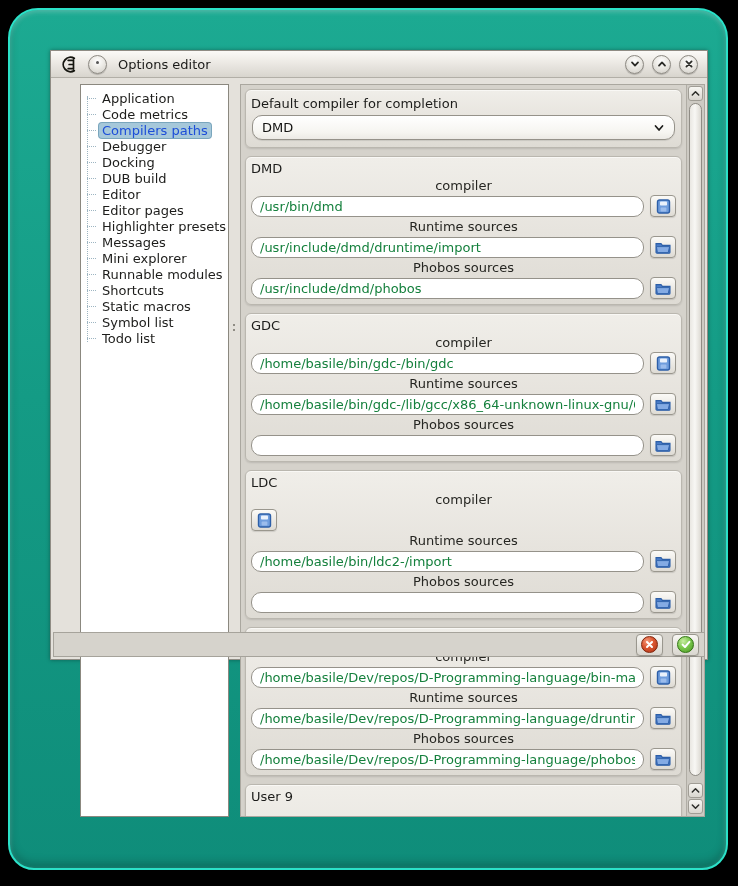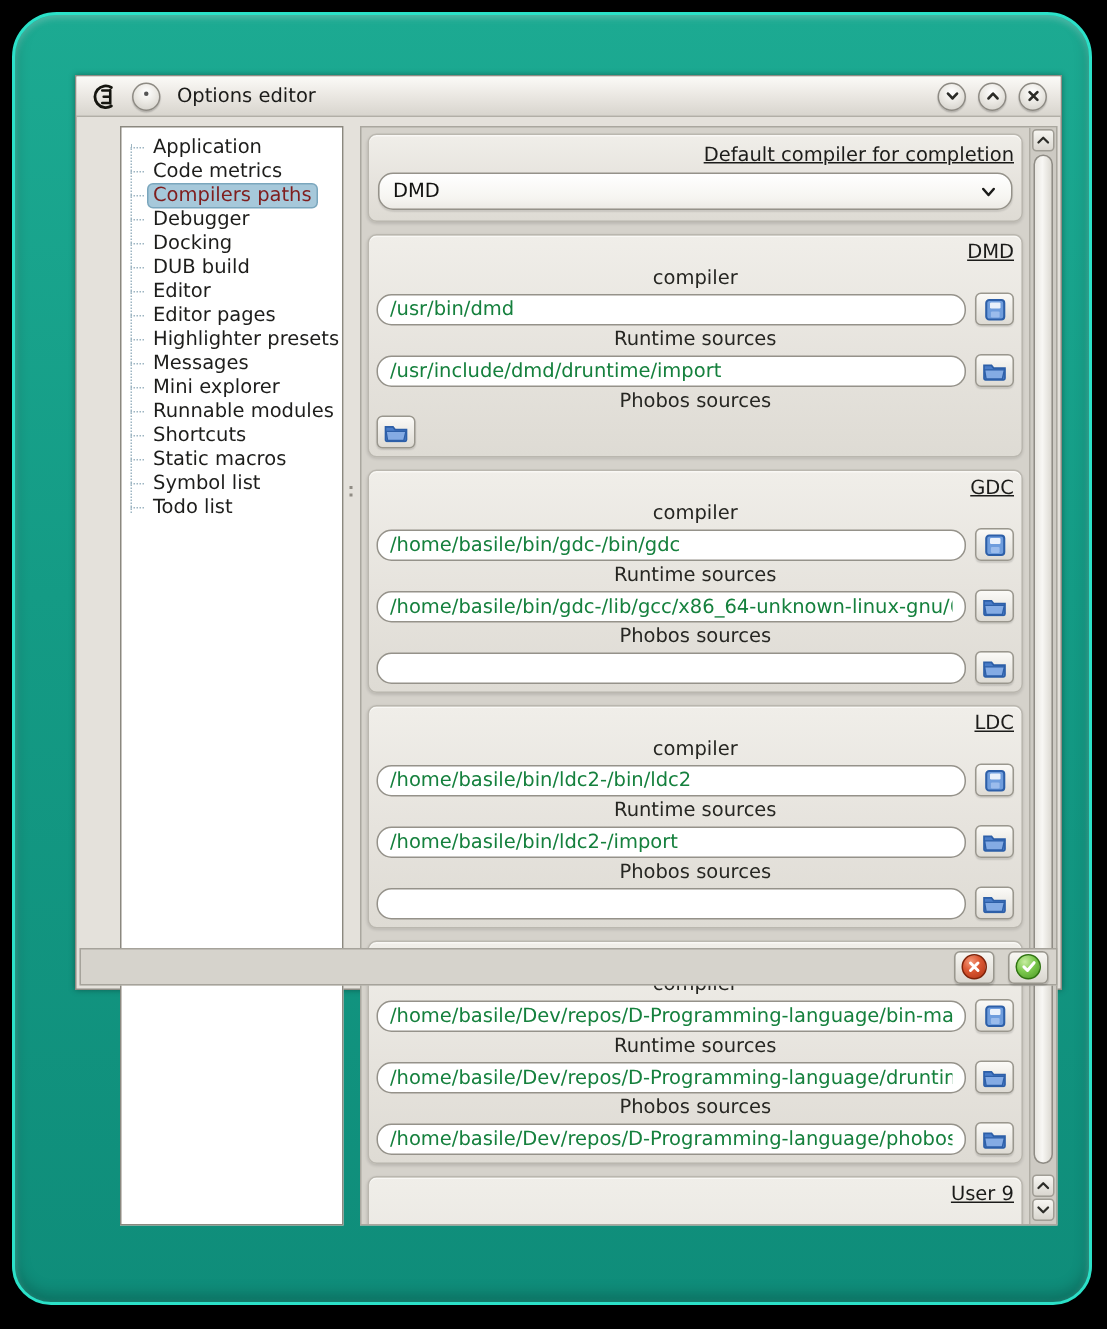--- a/index.html
+++ b/index.html
@@ -60,21 +60,21 @@
   }
   .tree { position:relative; }
   .tree::before {
     content:""; position:absolute; left:3px; top:6px; bottom:4px;
     border-left:1px dotted #9db5c2;
   }
   .tree-item { display:flex; align-items:center; height:16px; }
   .branch { flex:none; width:9px; border-top:1px dotted #9db5c2; margin-right:3px; margin-left:3px; }
   .tree-label { font-size:13px; line-height:15px; color:#1d1d1b; white-space:nowrap; padding:0 3px; border-radius:3px; }
   .tree-item.selected .tree-label {
-    background:#a6c8da; color:#7f1d1d;
+    background:#a6c8da; color:#1d4ed8;
     box-shadow:0 0 0 1px #7aa6bd;
   }
 
   
   .splitter { width:11px; position:relative; }
   .splitter .grip {
     position:absolute; left:4px; top:240px; width:2px; height:2px;
     background:#8f8c84; box-shadow:0 5px 0 #8f8c84;
   }
 
@@ -85,21 +85,21 @@
   }
   .groups { flex:1; padding:4px 3px 0 3px; overflow:hidden; }
 
   .group {
     border:1px solid #bab7af; border-radius:6px;
     background:linear-gradient(180deg,#f0eee9 0%, #e6e3dd 55%, #dedbd4 100%);
     box-shadow: inset 0 1px 0 #f9f8f5, 0 1px 2px rgba(0,0,0,.12);
     margin:0 1px 8px 1px;
     padding:3px 5px 3px 5px;
   }
-  .group-title { text-align:right; font-size:13px; line-height:17px; color:#1c1c1a;text-decoration:underline; }
+  .group-title { text-align:left; font-size:13px; line-height:17px; color:#1c1c1a; }
   .field-label { text-align:center; font-size:13px; line-height:16px; margin:1px 0; color:#262622; }
   .field-row { display:flex; align-items:center; gap:6px; margin-bottom:2px; }
   .field-row input {
     flex:1; height:21px; min-width:0;
     border:1px solid #95928a; border-radius:10px;
     background:#ffffff; padding:0 8px;
     font:13px "DejaVu Sans", sans-serif; color:#15803d;
   }
   .browse-btn {
     flex:none; width:26px; height:22px; border-radius:4px;
@@ -307,20 +307,21 @@
               <input type="text" value="/usr/include/dmd/druntime/import" style="">
               <span class="browse-btn">
                 <svg width="16" height="13" viewBox="0 0 16 13">
                   <path d="M1 2.6 h5 l1.4 1.8 H15 v6.8 a1 1 0 0 1 -1 1 H2 a1 1 0 0 1 -1 -1 z" fill="#4a7cc8" stroke="#2d5fa8" stroke-width="1.1"></path>
                   <path d="M1.4 5.6 H14.6 L13.2 11.6 H2.4 z" fill="#84abe4" stroke="#2d5fa8" stroke-width="0.9"></path>
                 </svg>
               </span>
             </div>
             <div class="field-label">Phobos sources</div>
             <div class="field-row">
+              <input type="text" value="/usr/include/dmd/phobos" style="">
               <span class="browse-btn">
                 <svg width="16" height="13" viewBox="0 0 16 13">
                   <path d="M1 2.6 h5 l1.4 1.8 H15 v6.8 a1 1 0 0 1 -1 1 H2 a1 1 0 0 1 -1 -1 z" fill="#4a7cc8" stroke="#2d5fa8" stroke-width="1.1"></path>
                   <path d="M1.4 5.6 H14.6 L13.2 11.6 H2.4 z" fill="#84abe4" stroke="#2d5fa8" stroke-width="0.9"></path>
                 </svg>
               </span>
             </div>
           </div>
 
           <div class="group">
@@ -355,21 +356,20 @@
                   <path d="M1.4 5.6 H14.6 L13.2 11.6 H2.4 z" fill="#84abe4" stroke="#2d5fa8" stroke-width="0.9"></path>
                 </svg>
               </span>
             </div>
           </div>
 
           <div class="group">
             <div class="group-title">LDC</div>
             <div class="field-label">compiler</div>
             <div class="field-row">
-              <input type="text" value="/home/basile/bin/ldc2-/bin/ldc2" style="">
               <span class="browse-btn">
                 <svg width="15" height="15" viewBox="0 0 15 15">
                   <rect x="1.5" y="1" width="12" height="13" rx="2" fill="#6f9ddd" stroke="#2d5fa8" stroke-width="1.4"></rect>
                   <rect x="4" y="2.6" width="7" height="4" rx="0.8" fill="#eaf1fb"></rect>
                   <rect x="4.6" y="8.6" width="5.8" height="4" rx="0.8" fill="#9bbcec"></rect>
                 </svg>
               </span>
             </div>
             <div class="field-label">Runtime sources</div>
             <div class="field-row">

